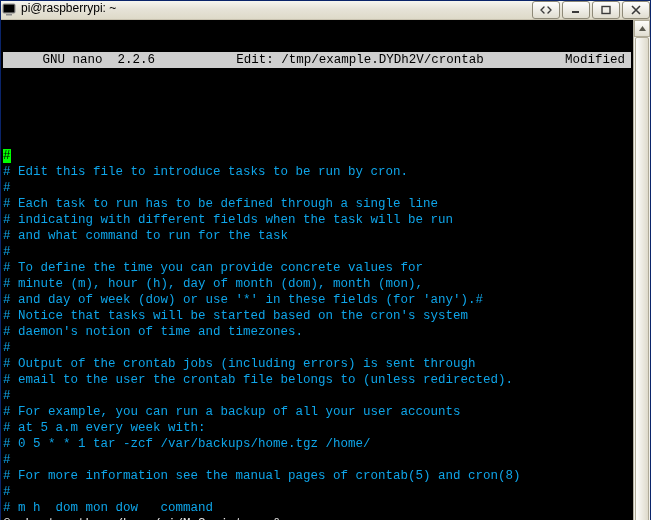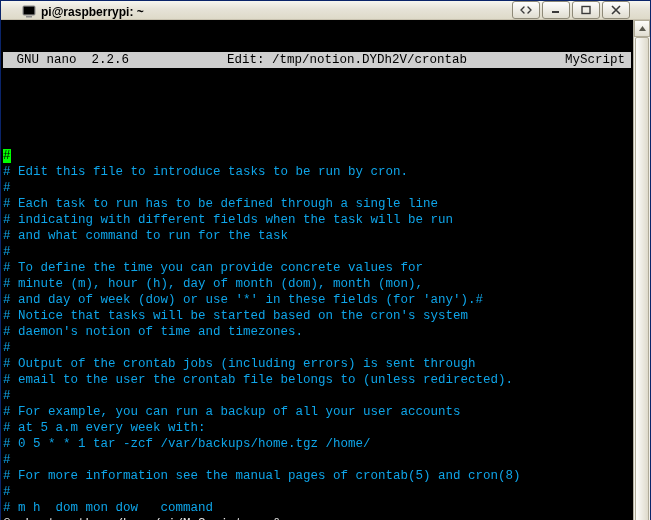--- a/index.html
+++ b/index.html
@@ -17,23 +17,22 @@
     background: #ece9d8;
     border: 1px solid #0a246a;
     display: flex;
     flex-direction: column;
   }
   .titlebar {
     height: 26px;
     background: linear-gradient(to bottom, #f6f6f0, #e6e3d8 45%, #dedac9);
     border-bottom: 1px solid #c8c2b0;
     display: flex;
-    align-items: flex-end;
-    padding: 0 20px;
-    font-weight: bold;
+    align-items: flex-start;
+    padding: 0 0;
   }
   .titlebar-icon {
     width: 16px;
     height: 16px;
     margin-right: 4px;
     display: flex;
     align-items: center;
     justify-content: center;
   }
   .titlebar-title {
@@ -75,21 +74,21 @@
   }
   .nano-header {
     background: #cfcfcf;
     color: #000;
     display: flex;
     height: 16px;
     align-items: center;
     font-family: "Courier New", monospace;
     font-size: 12.5px;
   }
-  .nano-header .left { flex: 0 0 auto; padding-left: 6px;}
+  .nano-header .left { flex: 0 0 auto; padding-left: 6px; margin-left: 26px;}
   .nano-header .center { flex: 1; text-align: center; }
   .nano-header .right { flex: 0 0 auto; padding-right: 6px;}
   .cyan { color: #0ea5e9; }
   .white { color: #e8e8e8; }
   .cursor-block {
     background: #00ff00;
     color: #000;
   }
   .scrollbar {
     width: 17px;
@@ -159,22 +158,22 @@
             <path d="M2 1 L10 9 M10 1 L2 9" stroke="#3a3a3a" stroke-width="1.6"></path>
           </svg>
       </div>
     </div>
   </div>
 
   <div class="terminal">
     <div class="terminal-inner">
       <div class="nano-header">
         <span class="left"> <span>GNU nano</span>  <span>2.2.6</span></span>
-        <span class="center"><span>Edit:</span> <span>/tmp/notion.DYDh2V/crontab</span></span>
-        <span class="right">MyScript</span>
+        <span class="center"><span>Edit:</span> <span>/tmp/example.DYDh2V/crontab</span></span>
+        <span class="right">Modified</span>
       </div>
       <div class="body-line"></div>
       <div id="editor-body"><div class="body-line"><span class="cursor-block">#</span><span class="cyan"></span></div><div class="body-line"><span class="cyan"># Edit this file to introduce tasks to be run by cron.</span></div><div class="body-line"><span class="cyan">#</span></div><div class="body-line"><span class="cyan"># Each task to run has to be defined through a single line</span></div><div class="body-line"><span class="cyan"># indicating with different fields when the task will be run</span></div><div class="body-line"><span class="cyan"># and what command to run for the task</span></div><div class="body-line"><span class="cyan">#</span></div><div class="body-line"><span class="cyan"># To define the time you can provide concrete values for</span></div><div class="body-line"><span class="cyan"># minute (m), hour (h), day of month (dom), month (mon),</span></div><div class="body-line"><span class="cyan"># and day of week (dow) or use '*' in these fields (for 'any').#</span></div><div class="body-line"><span class="cyan"># Notice that tasks will be started based on the cron's system</span></div><div class="body-line"><span class="cyan"># daemon's notion of time and timezones.</span></div><div class="body-line"><span class="cyan">#</span></div><div class="body-line"><span class="cyan"># Output of the crontab jobs (including errors) is sent through</span></div><div class="body-line"><span class="cyan"># email to the user the crontab file belongs to (unless redirected).</span></div><div class="body-line"><span class="cyan">#</span></div><div class="body-line"><span class="cyan"># For example, you can run a backup of all your user accounts</span></div><div class="body-line"><span class="cyan"># at 5 a.m every week with:</span></div><div class="body-line"><span class="cyan"># 0 5 * * 1 tar -zcf /var/backups/home.tgz /home/</span></div><div class="body-line"><span class="cyan">#</span></div><div class="body-line"><span class="cyan"># For more information see the manual pages of crontab(5) and cron(8)</span></div><div class="body-line"><span class="cyan">#</span></div><div class="body-line"><span class="cyan"># m h  dom mon dow   command</span></div><div class="body-line"><span class="white">@reboot python /home/pi/MyScript.py &amp;</span></div></div>
       
       
       
       
       
     </div>
 

